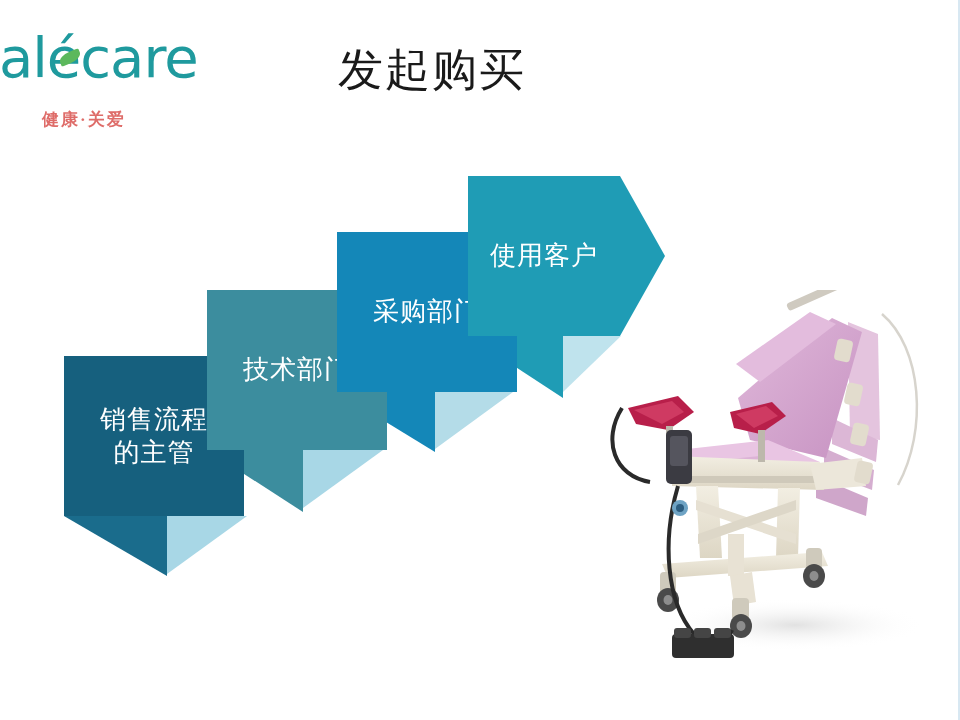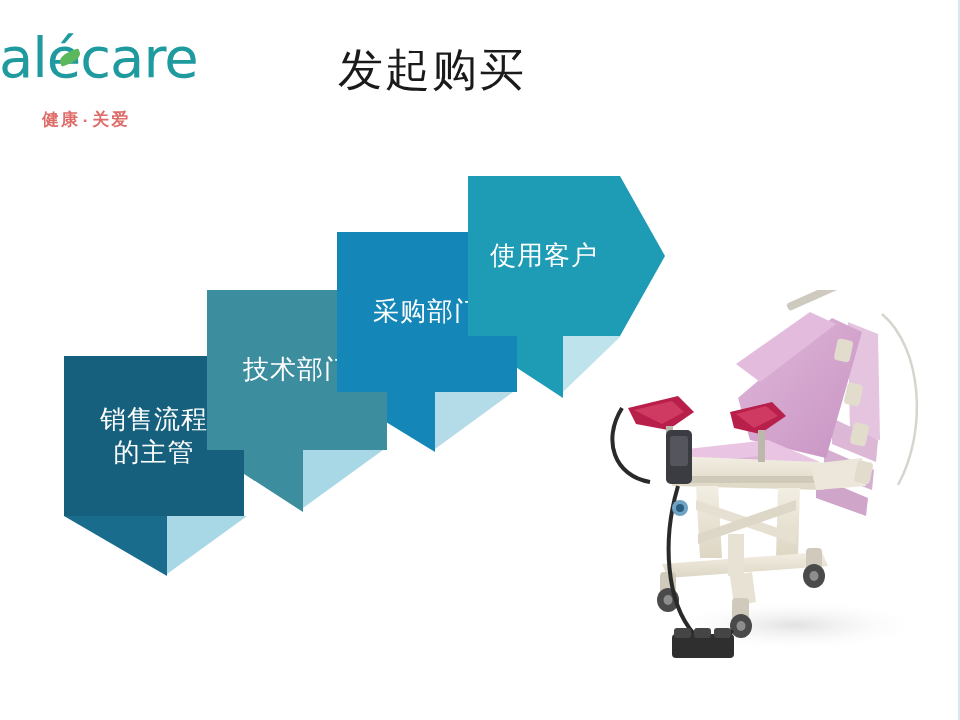--- a/index.html
+++ b/index.html
@@ -49,21 +49,21 @@
     width: 22px;
     height: 11px;
     background: #5cb85c;
     border-radius: 60% 10% 60% 10%;
     transform: rotate(-22deg);
   }
   #logo-tagline {
     position: absolute;
     left: 64px;
     top: 78px;
-    font-family: Liberation Mono, monospace;
+    font-family: Liberation Serif, serif;
     font-size: 17px;
     font-weight: bold;
     color: #d9534f;
     letter-spacing: 2px;
     white-space: nowrap;
     opacity: .85;
   }
 
   
   #slide-title {

